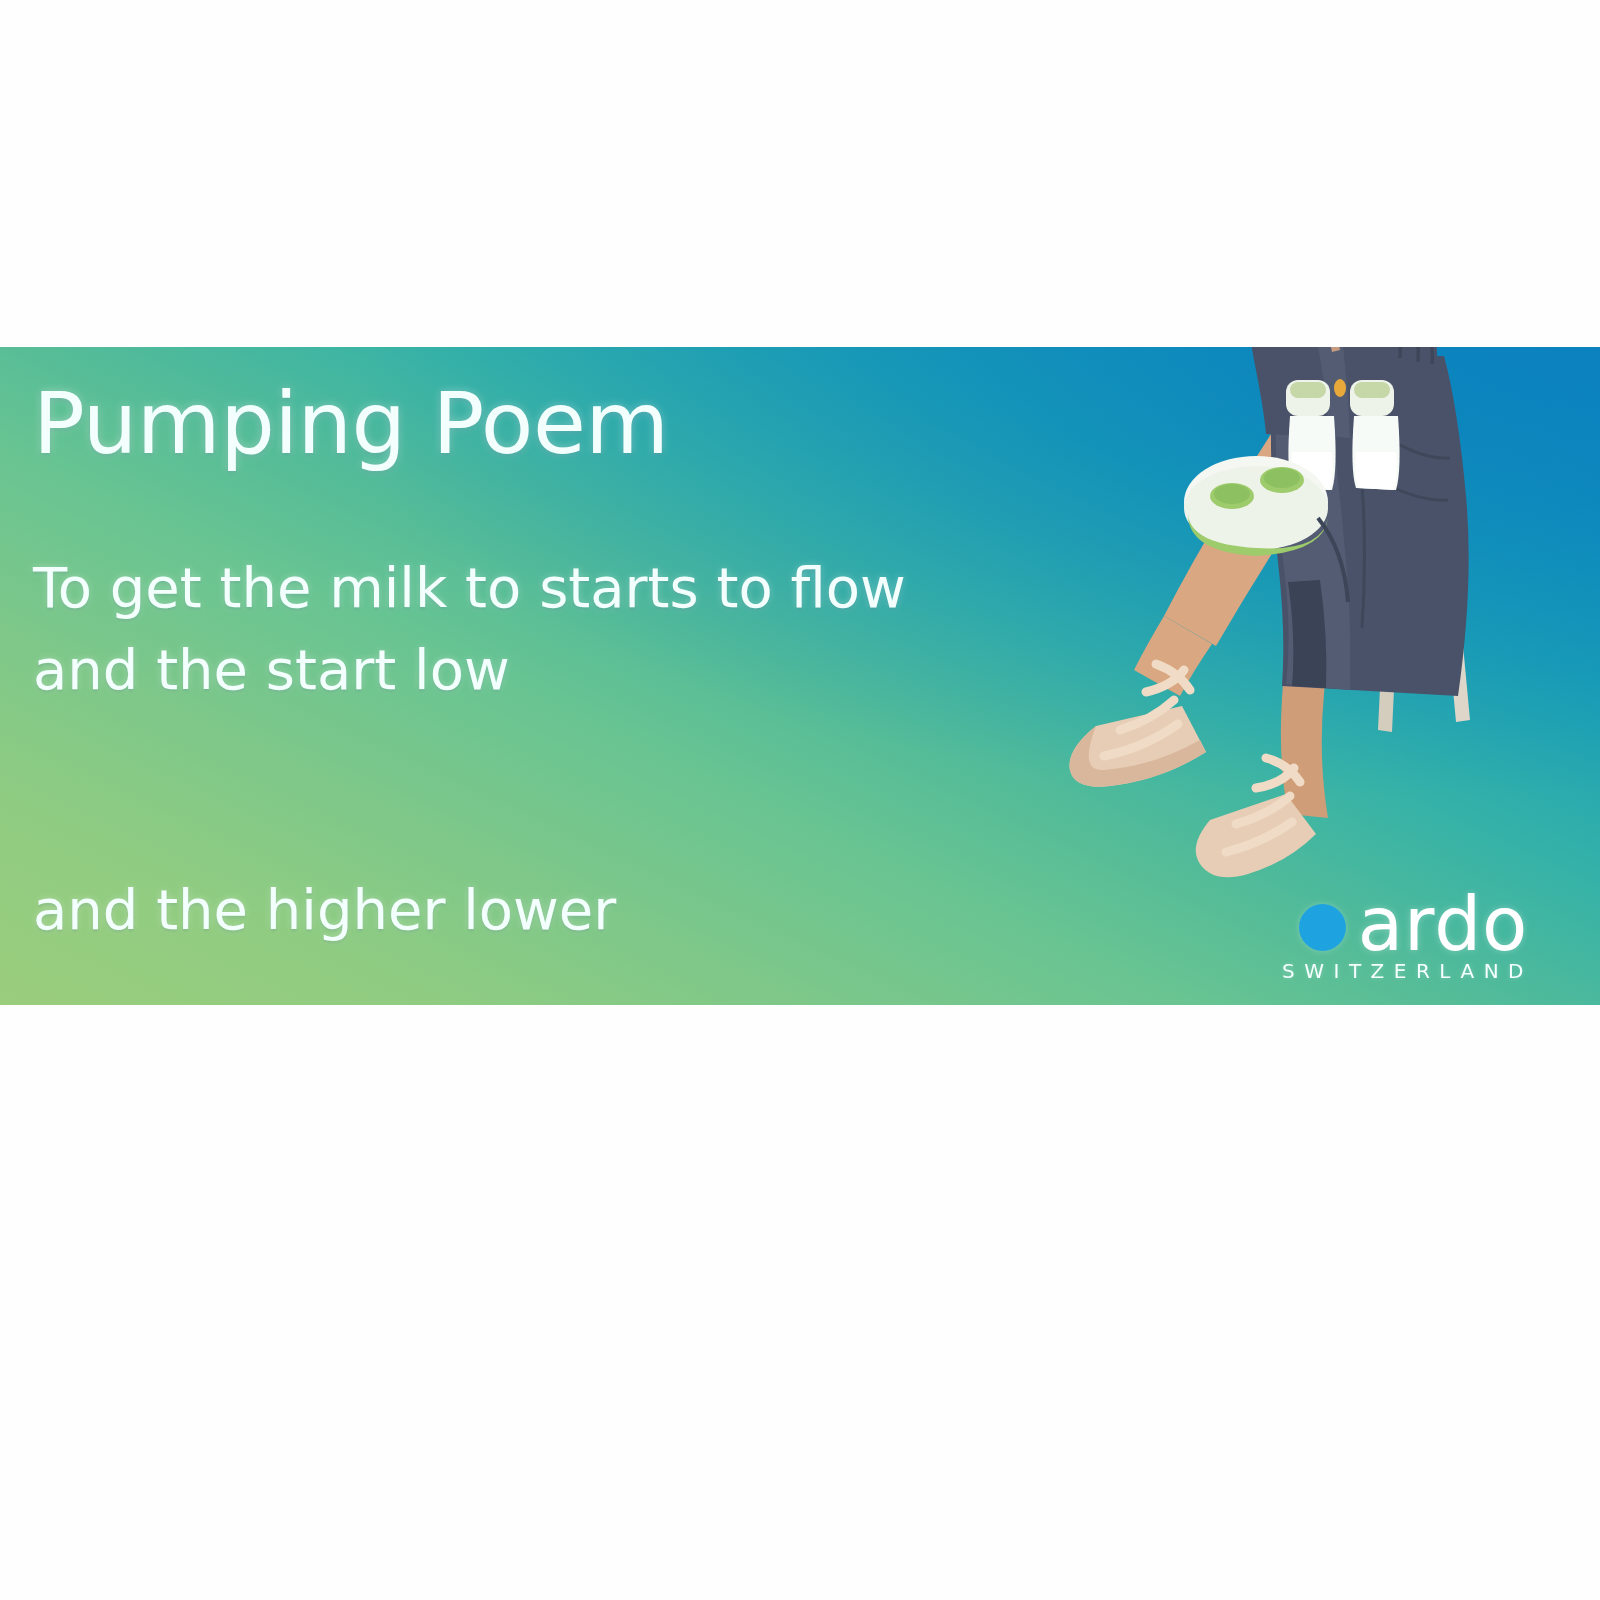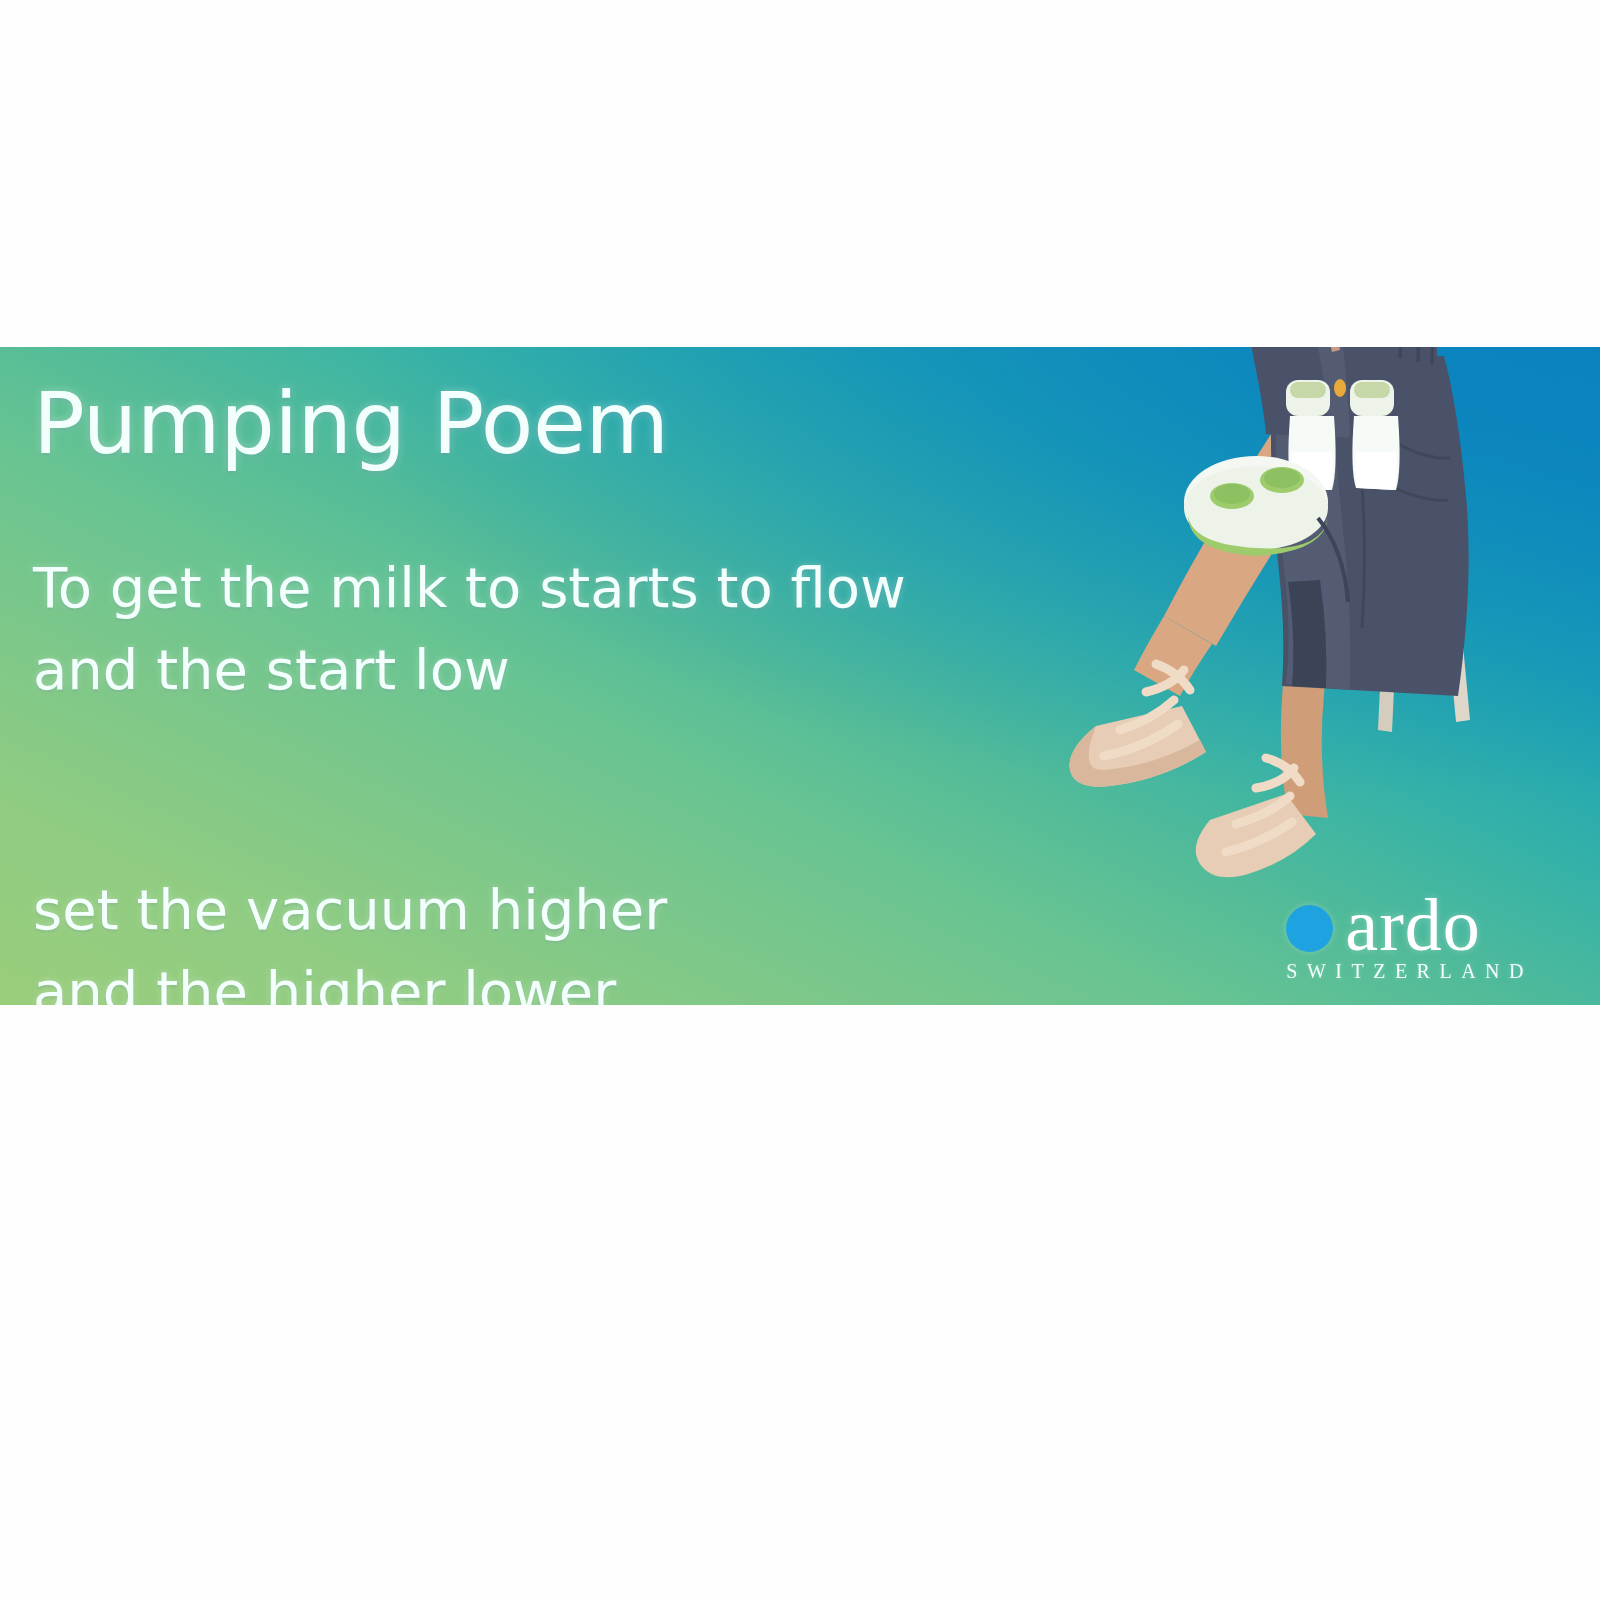--- a/index.html
+++ b/index.html
@@ -81,22 +81,21 @@
   }
   #illo svg{ display:block; width:100%; height:100%; }
 
   
   #logo{
     position:absolute;
     right:55px; bottom:22px;
     z-index:8;
     display:flex;
     flex-direction:column;
-    align-items:flex-start;
-    font-family:Liberation Serif, serif;
+    align-items:center;
   }
   #logo-row{
     display:flex;
     align-items:center;
     gap:12px;
   }
   #logo-dot{
     width:47px; height:47px;
     border-radius:50%;
     background:#1fa3e0;
@@ -131,21 +130,20 @@
     <div id="copy">
 
       <div class="headline">Pumping Poem</div>
 
       <div class="stanza" id="stanza1">
         <span class="line">To get the milk to starts to flow</span>
         <span class="line">and the start low</span>
       </div>
 
       <div class="stanza" id="stanza2">
-        <span class="line">set the vacuum higher</span>
         <span class="line">and the higher lower</span>
       </div>
 
     </div>
 
     <div id="illo">
       <svg viewBox="0 0 470 830" xmlns="http://www.w3.org/2000/svg">
 
         <g>
 

